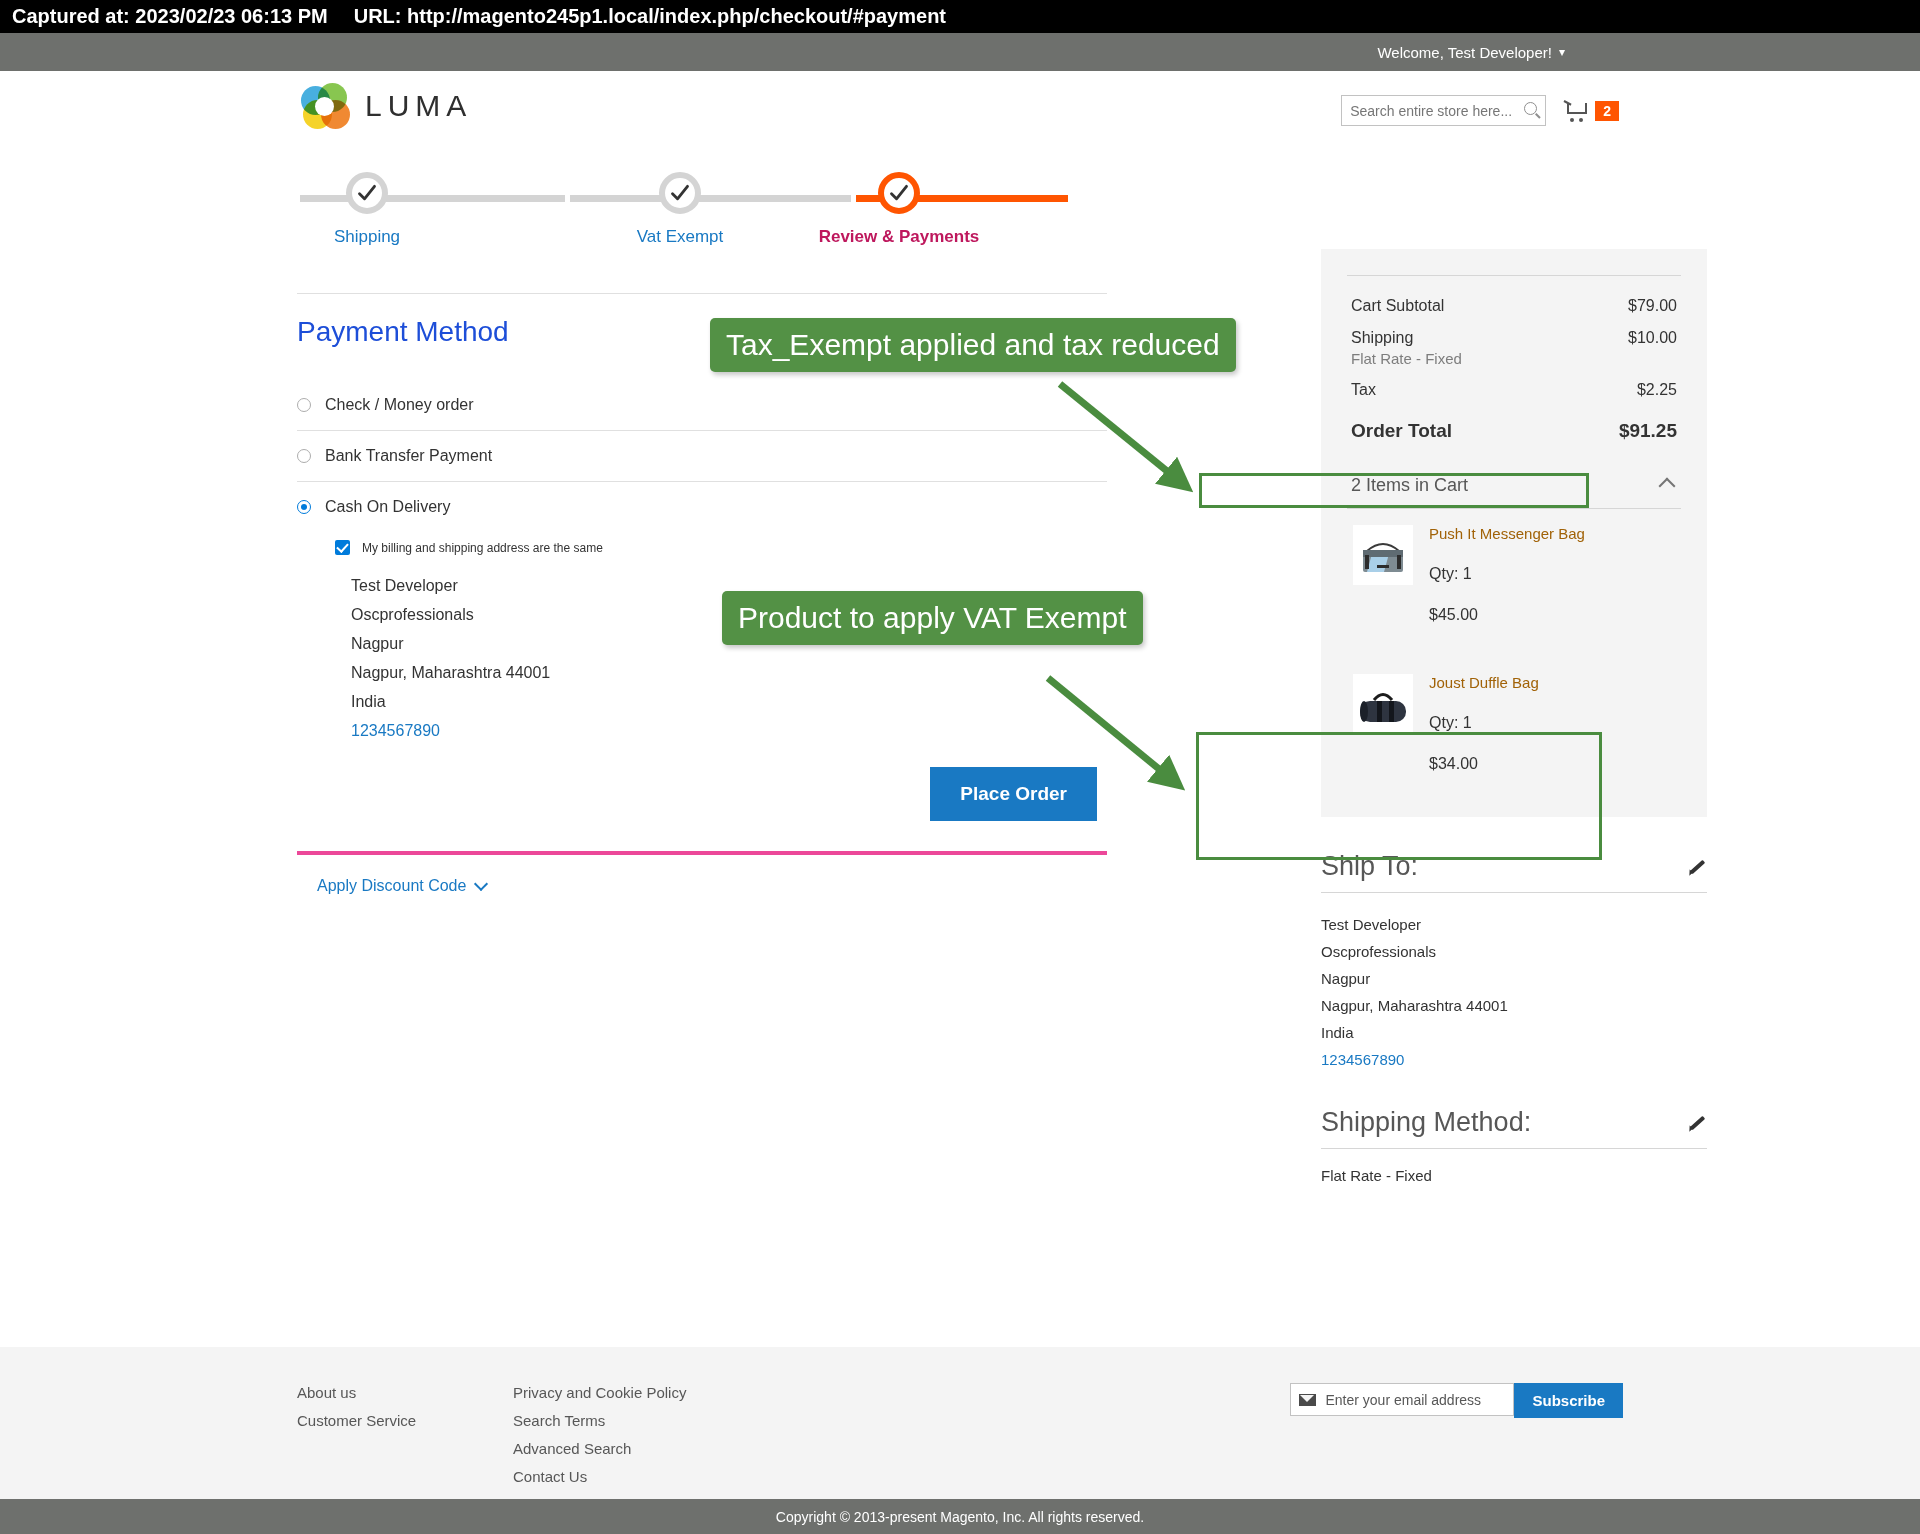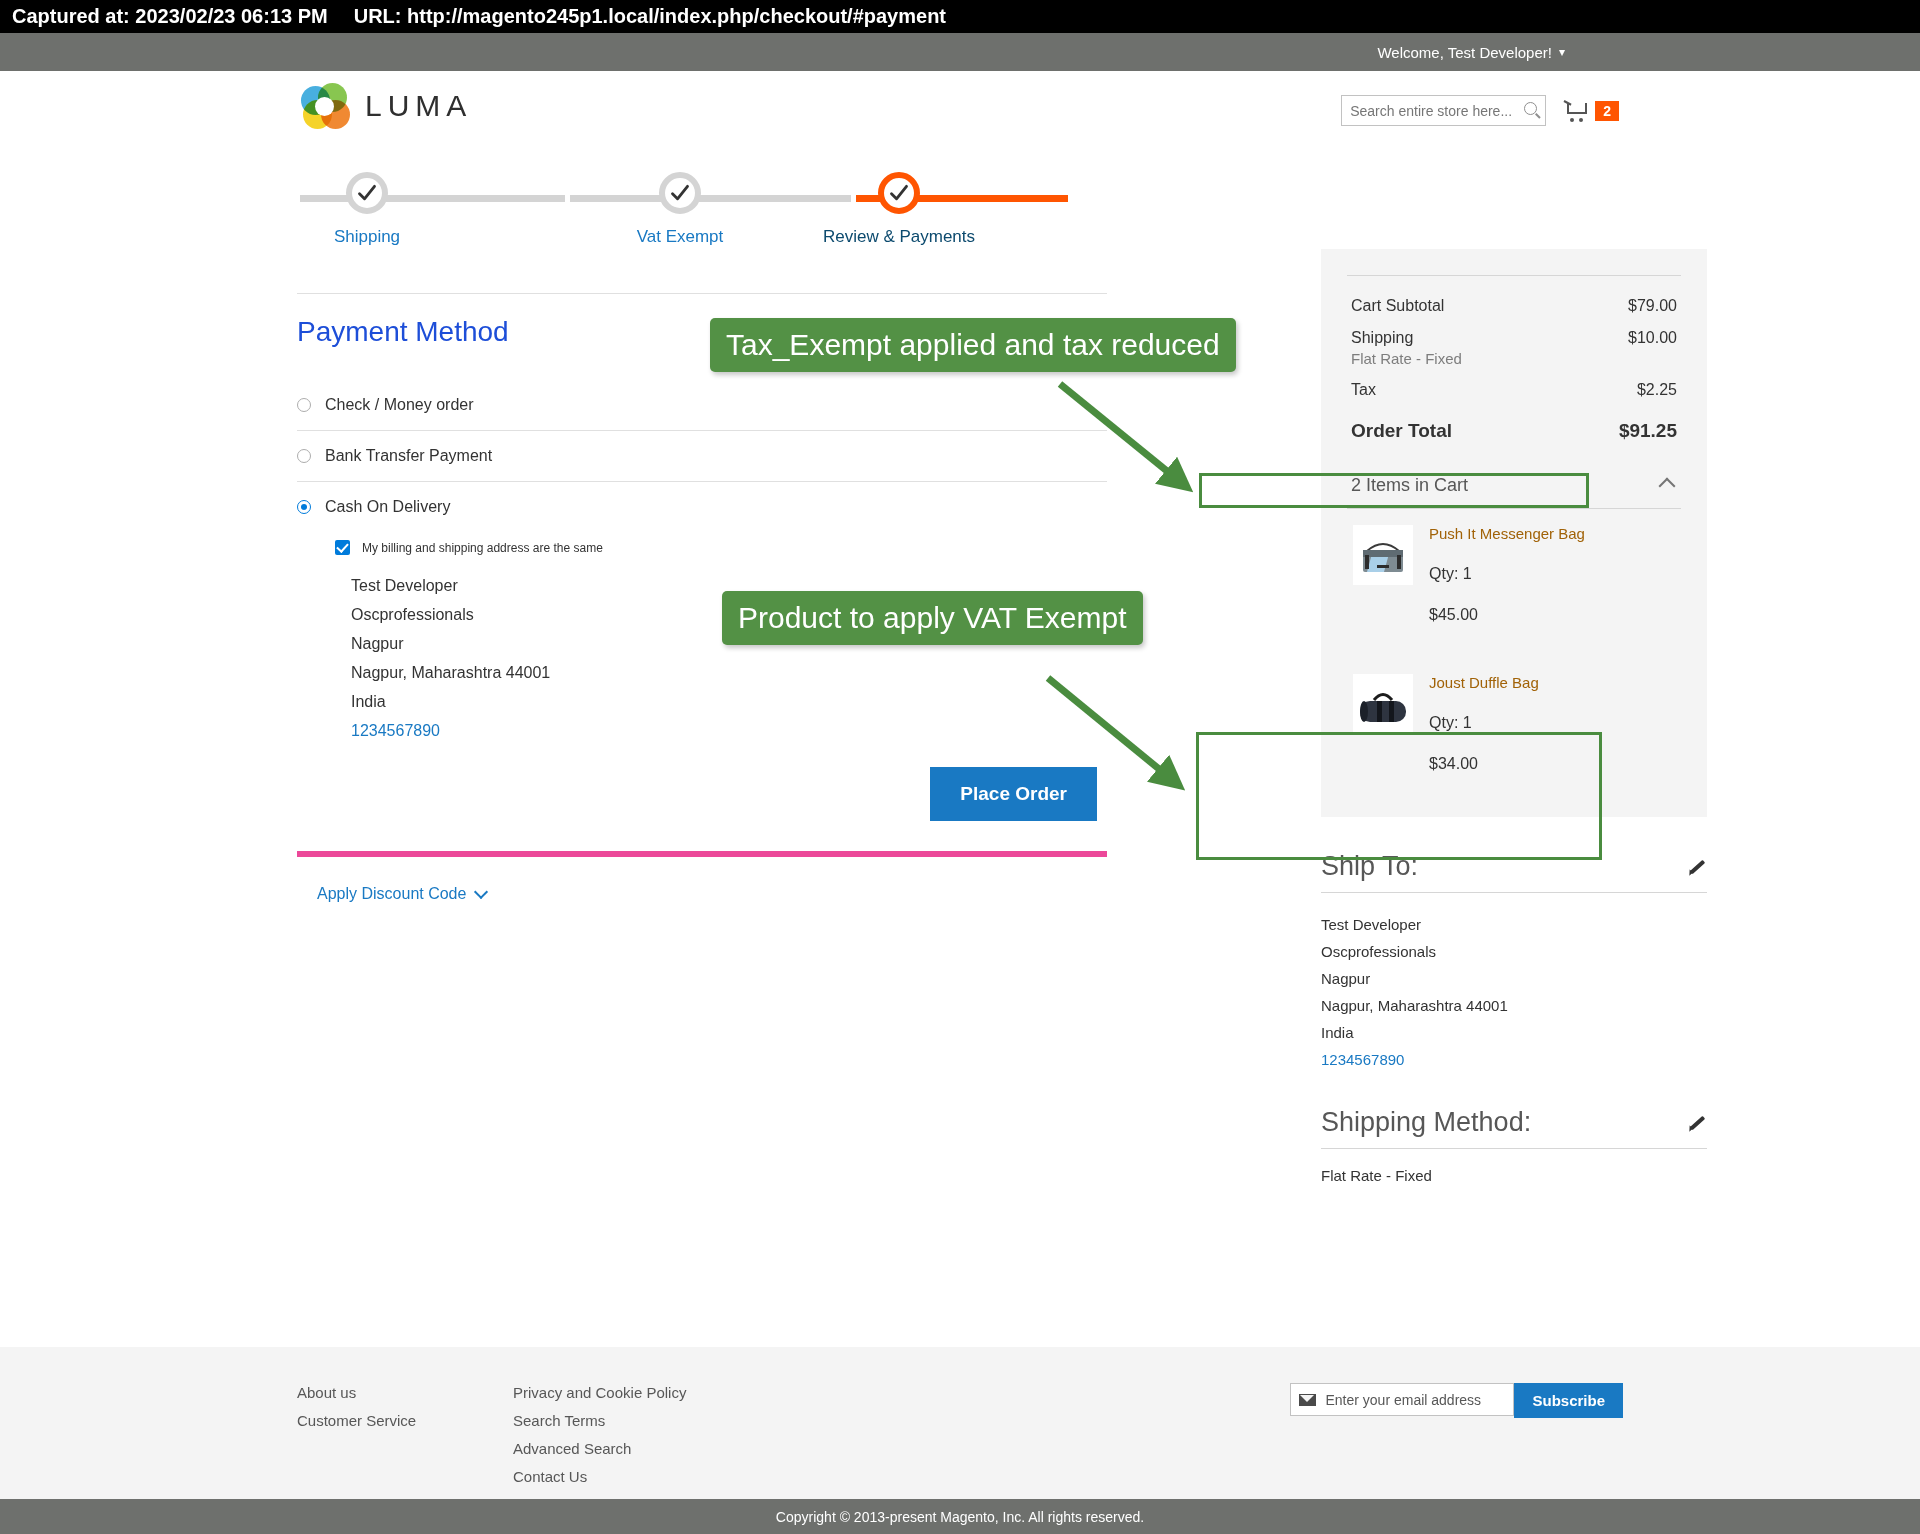--- a/index.html
+++ b/index.html
@@ -74,21 +74,21 @@
   .prog-line.seg2 { left:275px; width:281px; }
   .prog-line.seg3 { left:561px; width:212px; background:#ff5501; }
   .prog-step { position:absolute; top:13px; text-align:center; width:160px; }
   .prog-dot {
     width:42px;height:42px;border-radius:50%;background:#fff;border:6px solid #d4d4d4;
     margin:0 auto; display:flex; align-items:center; justify-content:center;
   }
   .prog-dot.active { border-color:#ff5501; }
   .prog-check { width:20px; height:20px; }
   .prog-label { margin-top:13px; font-size:17px; color:#1979c3; }
-  .prog-label.active { color:#0c4a6e; font-weight:normal; }
+  .prog-label.active { color:#be185d; font-weight:bold; }
   .step-shipping { left:-8px; }
   .step-vat { left:305px; }
   .step-review { left:494px; width:220px; }
 
   
   .main { position: relative; padding-top: 38px; }
   .col-left { position:absolute; left:2px; top:44px; width: 810px; }
   .hr-top { border-top:1px solid #e0e0e0; width:810px; }
   .pm-title { font-size: 28px; color:#1d4ed8; font-weight:300; margin: 22px 0 0 0; }
 
@@ -107,21 +107,21 @@
   .cb-label { font-size:12px; color:#333; }
   .addr-lines { margin-top:16px; padding-left: 16px; }
   .addr-lines div { font-size:16px; color:#333; line-height: 29px; }
   .addr-lines div.tel { color:#1979c3; }
 
   .place-order-row { display:flex; justify-content:flex-end; padding: 22px 10px 0 0; }
   .btn-place {
     background:#1979c3; color:#fff; border:0; font-size:19px; font-weight:bold;
     padding: 16px 30px; cursor:pointer; font-family:"Liberation Sans", sans-serif;
   }
-  .discount-wrap { border-top:6px solid #ec4899; margin-top:30px; padding-top: 28px; padding-left: 20px;}
+  .discount-wrap { border-top:4px solid #ec4899; margin-top:30px; padding-top: 22px; padding-left: 20px;}
   .discount-link { font-size:16px; color:#1979c3; display:inline-flex; align-items:center; gap:10px; cursor:pointer;}
   .chev-d { display:inline-block; width:10px; height:10px; border-right:2px solid #1979c3; border-bottom:2px solid #1979c3; transform:rotate(45deg); margin-top:-4px;}
 
   
   .col-right { position:absolute; left: 1026px; top: 0; width: 386px; }
   .summary-box { background:#f4f4f4; padding: 26px 26px 28px 26px; }
   .summary-title { font-size:27px; color:#575757; font-weight:300; padding-bottom: 14px; }
   .totals { border-top:1px solid #d6d6d6; padding-top: 14px; }
   .tot-row { display:flex; justify-content:space-between; align-items:flex-start; padding: 7px 4px; font-size:16px; color:#333; }
   .tot-row .sub { display:block; font-size:15px; color:#7d7d7d; margin-top:3px; }

